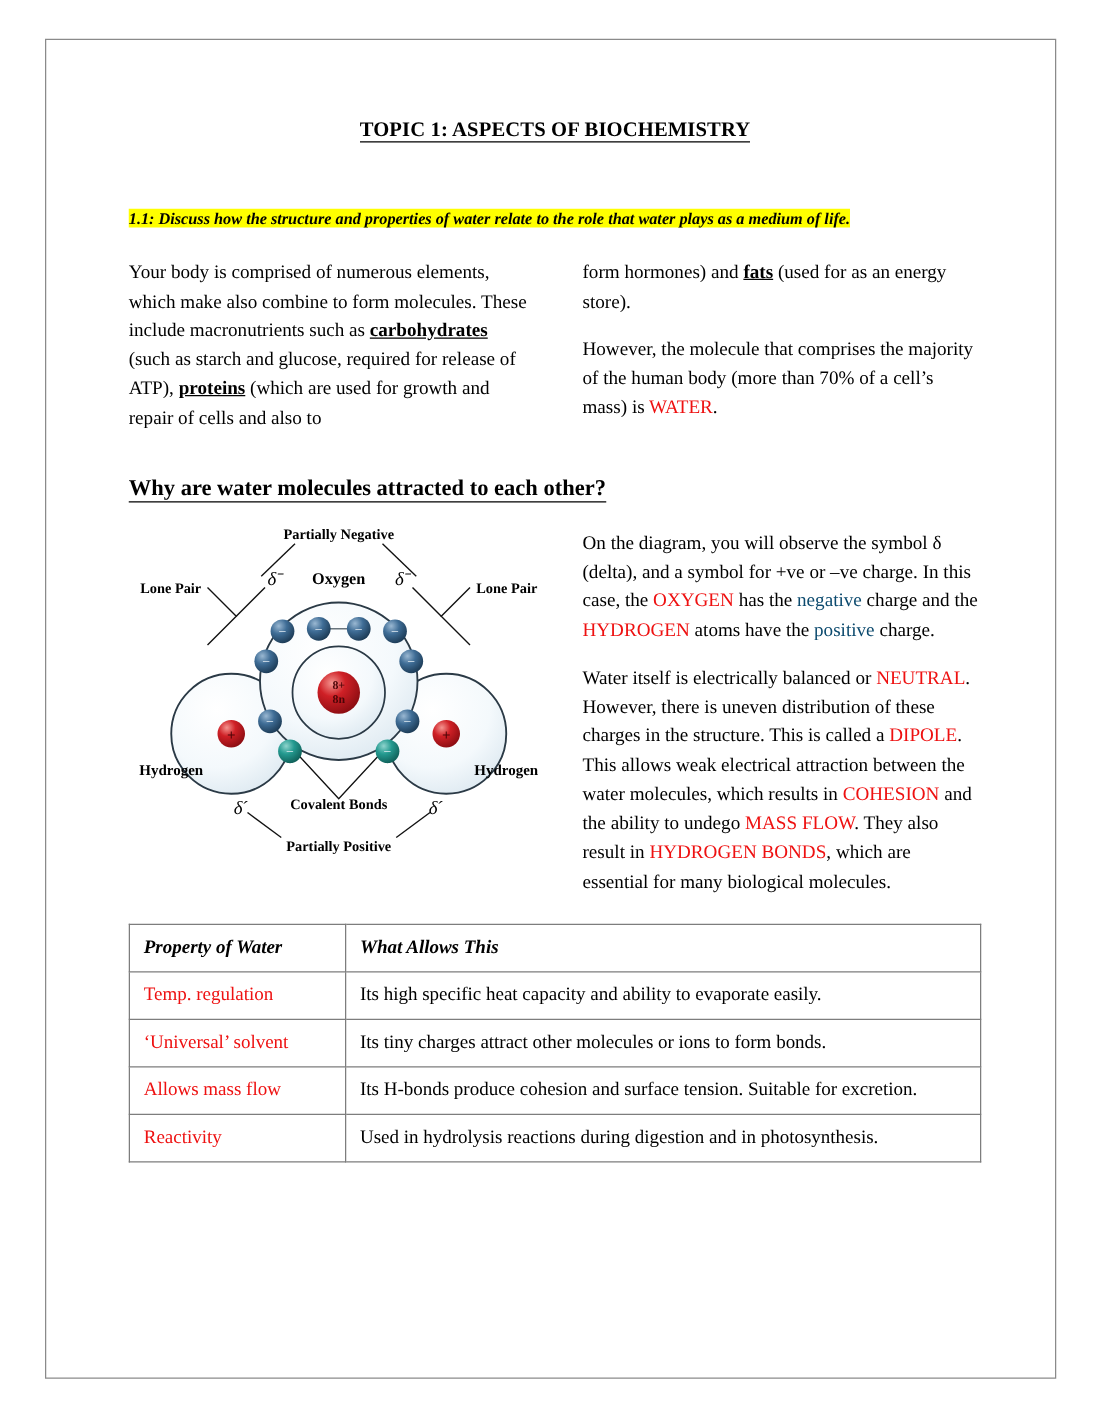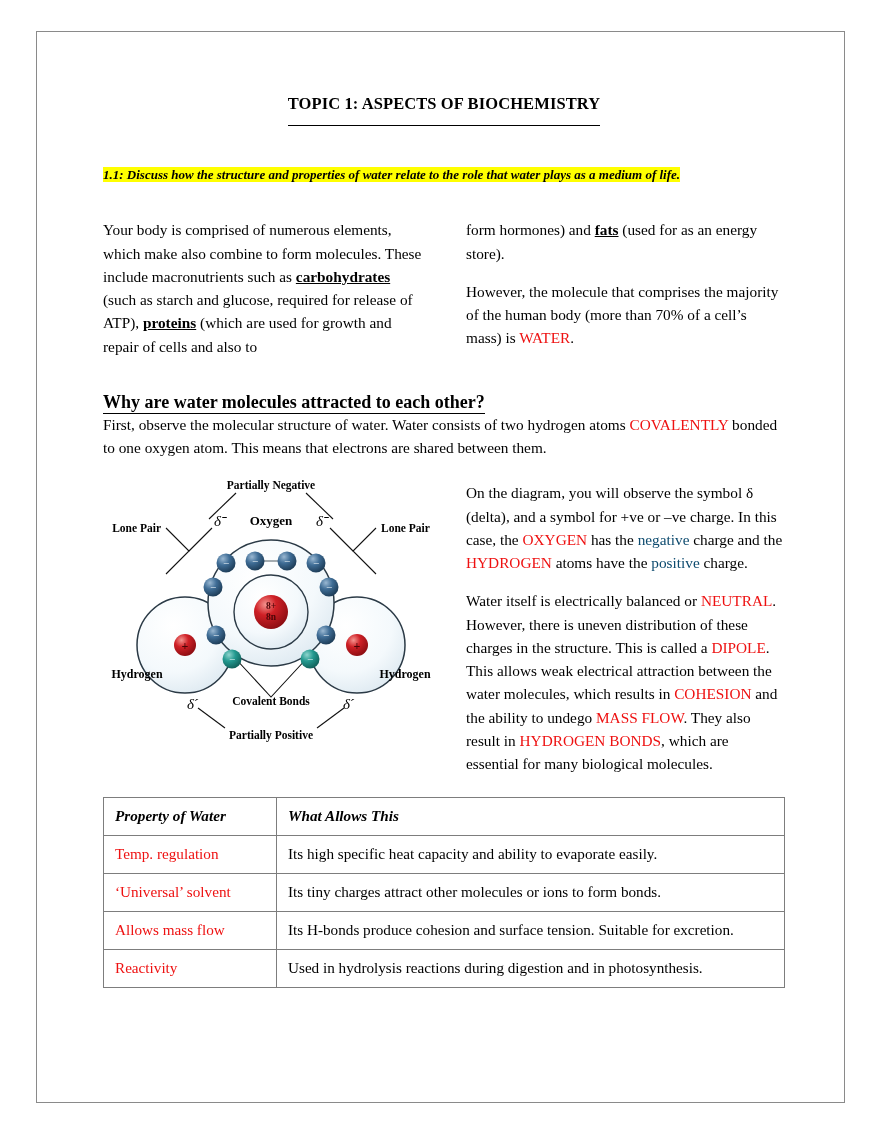--- a/index.html
+++ b/index.html
@@ -33,42 +33,41 @@
   }
   .doc-title {
     text-align: center;
     font-weight: bold;
     font-size: 16.5px;
     letter-spacing: .1px;
     margin: 0;
   }
   .doc-title span {
     border-bottom: 1.4px solid #000;
-    padding-bottom: 12px;
+    padding-bottom: 0;
   }
   .objective {
     margin-top: 52px;
     font-style: italic;
     font-weight: bold;
     font-size: 13px;
     line-height: 1.42;
   }
   .objective .hl {
     background: #ffff00;
     box-decoration-break: clone;
     -webkit-box-decoration-break: clone;
   }
   .cols {
     margin-top: 22px;
     display: flex;
     gap: 44px;
   }
   .col {
     width: 319px;
-    margin-top: 12px;
   }
   p.body {
     margin: 0 0 15px 0;
     font-size: 15.3px;
     line-height: 1.52;
     text-align: left;
   }
   p.body:last-child { margin-bottom: 0; }
   .u { text-decoration: underline; font-weight: bold; }
   .red { color: #ee1111; }
@@ -139,21 +138,20 @@
         <p class="body"><span>Your body is comprised of numerous elements, which make also combine to form molecules. These include macronutrients such as </span><span class="u">carbohydrates</span><span> (such as starch and glucose, required for release of ATP), </span><span class="u">proteins</span><span> (which are used for growth and repair of cells and also to</span></p>
       </div>
       <div class="col">
         <p class="body"><span>form hormones) and </span><span class="u">fats</span><span> (used for as an energy store).</span></p>
         <p class="body"><span>However, the molecule that comprises the majority of the human body (more than 70% of a cell’s mass) is </span><span class="red">WATER</span><span>.</span></p>
       </div>
     </div>
 
     <div class="section-head"><span>Why are water molecules attracted to each other?</span></div>
 
-    <p class="body full-para"><span>First, observe the molecular structure of water. Water consists of two hydrogen atoms </span><span class="red">COVALENTLY</span><span> bonded to one oxygen atom. This means that electrons are shared between them.</span></p>
 
     <div class="diagram-row">
       <div class="diagram-wrap">
         <svg width="335" height="270" viewBox="0 0 335 270">
           <defs>
             <radialGradient id="shellGrad" cx="38%" cy="30%" r="78%">
               <stop offset="0%" stop-color="#ffffff"></stop>
               <stop offset="62%" stop-color="#f4f9fc"></stop>
               <stop offset="100%" stop-color="#dce8f0"></stop>
             </radialGradient>

